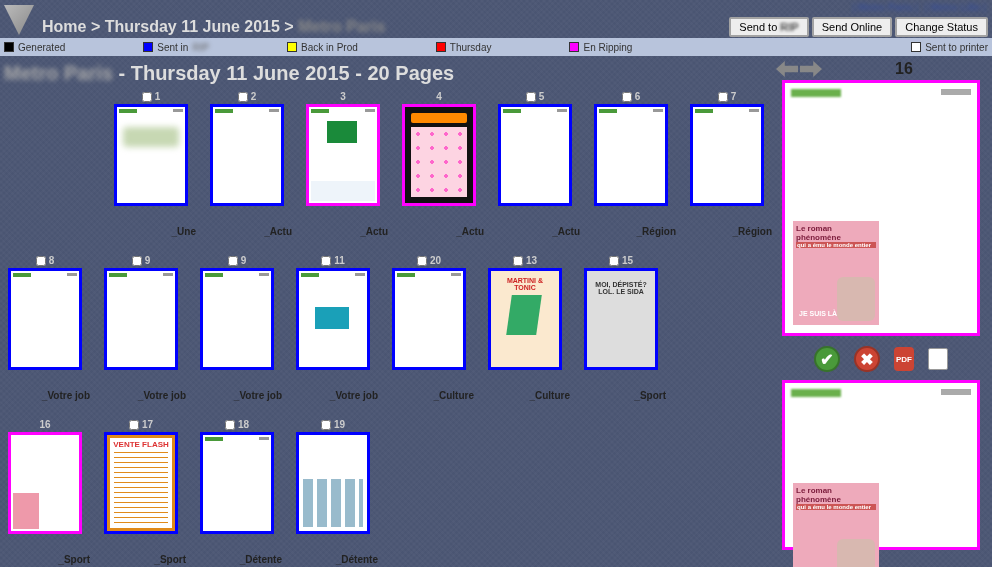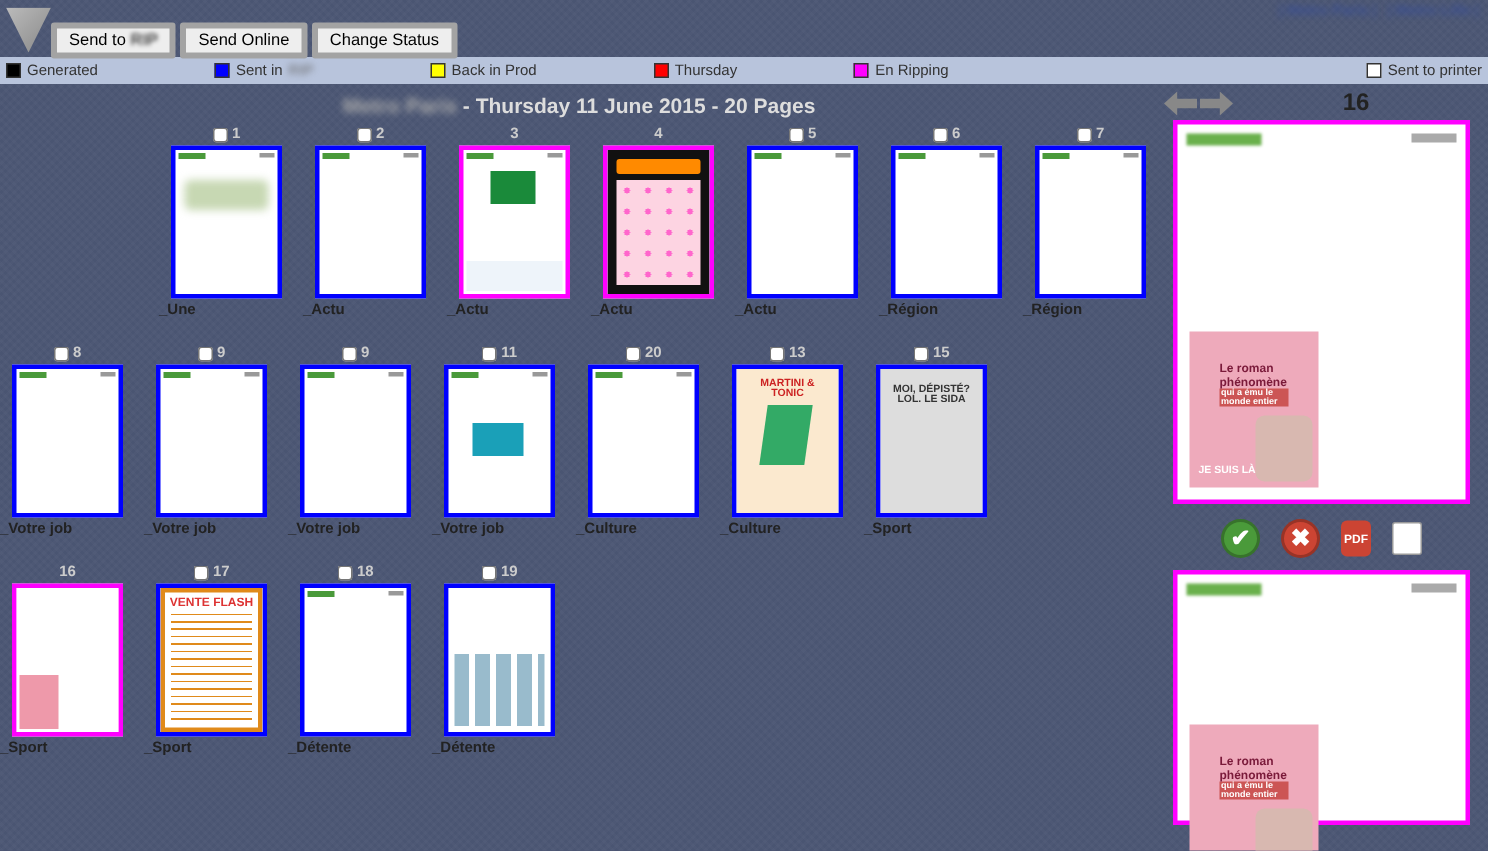--- a/index.html
+++ b/index.html
@@ -34,60 +34,60 @@
     position: relative; flex-shrink:0;
   }
   .breadcrumb {
     flex: 1; font-size: 16px; font-weight: bold; color: #ddd;
     padding-left: 8px; white-space: nowrap;
   }
   .breadcrumb .blur { color:#888; filter: blur(2px); }
   .header-buttons { display: flex; gap: 3px; }
   .header-buttons button {
     font-size: 11px; padding: 2px 8px; background: #eee;
-    border: 4px solid #a3a3a3; border-radius: 2px; cursor: pointer;
+    border: 2px solid #a3a3a3; border-radius: 2px; cursor: pointer;
   }
   .header-buttons .blur-bit { filter: blur(1.5px); }
 
   
   .status-bar {
     display: flex; align-items: center; height: 18px;
     background: #b8c4dc; font-size: 10px; gap: 4px;
     padding: 0 4px;
   }
   .status-bar .key { display: flex; align-items: center; gap: 4px; }
   .status-bar .swatch { width: 10px; height: 10px; border:1px solid #333; }
   .status-bar .blur { filter: blur(2px); color:#666;}
   .status-bar .spacer { flex:1; }
 
   
   .content { display:flex; height: calc(567px - 16px - 22px - 18px); }
   .grid-pane { flex:1; padding: 4px 4px 8px 4px; overflow:hidden; }
   .grid-pane .sub-title {
-    text-align:center; font-size:14px; font-weight:bold;
+    font-size:20px; font-weight:bold;
     color:#ddd; margin: 2px 0 6px;
   }
   .grid-pane .sub-title .blur { filter: blur(2.5px); color:#aaa; }
 
   .rows { display:flex; flex-direction:column; gap:18px; }
   .row { display:flex; gap:22px; padding-left:4px; }
   .row.row1 { padding-left:110px; }
 
   .page {
     width: 74px; display:flex; flex-direction:column; align-items:center;
     font-size:10px;
   }
   .page .num { color:#ccc; font-weight:bold; margin-bottom:2px; display:flex; align-items:center; gap:3px;}
   .page .num input { width:10px; height:10px; }
   .page .thumb {
     width: 74px; height: 102px; border: 3px solid #0000ff;
     background:#fff; position:relative; overflow:hidden;
   }
   .page .thumb.magenta { border-color:#ff00ff; }
-  .page .label { color:#222; font-weight:bold; margin-top:2px; text-align:left; width:90px;}
+  .page .label { color:#222; font-weight:bold; margin-top:20px; text-align:right; width:90px;}
 
   
   .thumb .hdr { position:absolute; top:2px; left:2px; right:2px; height:4px; display:flex; }
   .thumb .hdr span:first-child{ width:18px; height:4px; background:#4a9a3a; }
   .thumb .hdr span:last-child{ margin-left:auto; width:10px; height:3px; background:#999; }
   .thumb .blurblock{ position:absolute; top:20px; left:6px; right:6px; height:20px; background:#c7d8b3; filter:blur(3px); border-radius:4px;}
   .thumb .greensq{ position:absolute; top:14px; left:18px; width:30px; height:22px; background:#1a8a3a; }
   .thumb .bottomstrip{ position:absolute; bottom:2px; left:2px; right:2px; height:20px; background:#eef4fa;}
   .thumb .cyansq{ position:absolute; top:36px; left:16px; width:34px; height:22px; background:#1aa0b8;}
   .thumb .poster{ position:absolute; inset:0; }
@@ -119,21 +119,21 @@
   .preview-head .pn{ flex:1; text-align:center; font-size:16px; font-weight:bold; color:#222;}
   .preview-thumb{
     width: 198px; height: 256px; border:3px solid #ff00ff; background:#fff;
     position:relative; margin-bottom:6px;
   }
   .preview-thumb .ph-hdr{position:absolute;top:6px;left:6px;right:6px;height:8px;display:flex;}
   .preview-thumb .ph-hdr span:first-child{width:50px;height:8px;background:#6ab04c;filter:blur(1px);}
   .preview-thumb .ph-hdr span:last-child{margin-left:auto;width:30px;height:6px;background:#aaa;}
   .preview-thumb .ph-ad{
     position:absolute; left:8px; bottom:8px; width:86px; height:104px;
-    background:#eab; padding:20px; font-size:8px; color:#7a1a3a; font-weight:bold;
+    background:#eab; padding:3px; font-size:8px; color:#7a1a3a; font-weight:bold;
   }
   .preview-thumb .ph-ad .line{display:block;}
   .preview-thumb .ph-ad .eye{ position:absolute; right:4px; bottom:4px; width:38px;height:44px;background:#d8b8b0;border-radius:6px;}
   .preview-thumb .ph-ad .tag{position:absolute;left:6px;bottom:8px;font-size:7px;color:#fff;}
   .action-row{ display:flex; gap:14px; align-items:center; margin:4px 0 8px;}
   .btn-round{ width:26px;height:26px;border-radius:50%;display:flex;align-items:center;justify-content:center;font-size:16px;color:#fff;font-weight:bold;border:2px solid rgba(0,0,0,.25);}
   .btn-ok{ background:#4a9a3a;}
   .btn-no{ background:#c43;}
   .btn-pdf{ width:20px;height:24px;border-radius:4px;background:#c43;color:#fff;font-size:8px;font-weight:bold;display:flex;align-items:center;justify-content:center;}
   .btn-mini{ width:20px;height:22px;background:#fff;border:1px solid #999;border-radius:2px;}
@@ -142,20 +142,27 @@
 </head>
 <body>
 
 <div class="top-links">
   <span>| Metro Paris |</span>
   <span>| Metro Lille |</span>
 </div>
 
 <div class="header">
   <div class="logo"></div>
+  <div class="breadcrumb">
+    <span>Home</span>
+    <span>&gt;</span>
+    <span>Thursday 11 June 2015</span>
+    <span>&gt;</span>
+    <span class="blur">Metro Paris</span>
+  </div>
   <div class="header-buttons">
     <button>
       <span>Send to</span>
       <span class="blur-bit">RIP</span>
     </button>
     <button>Send Online</button>
     <button>Change Status</button>
   </div>
 </div>
 

